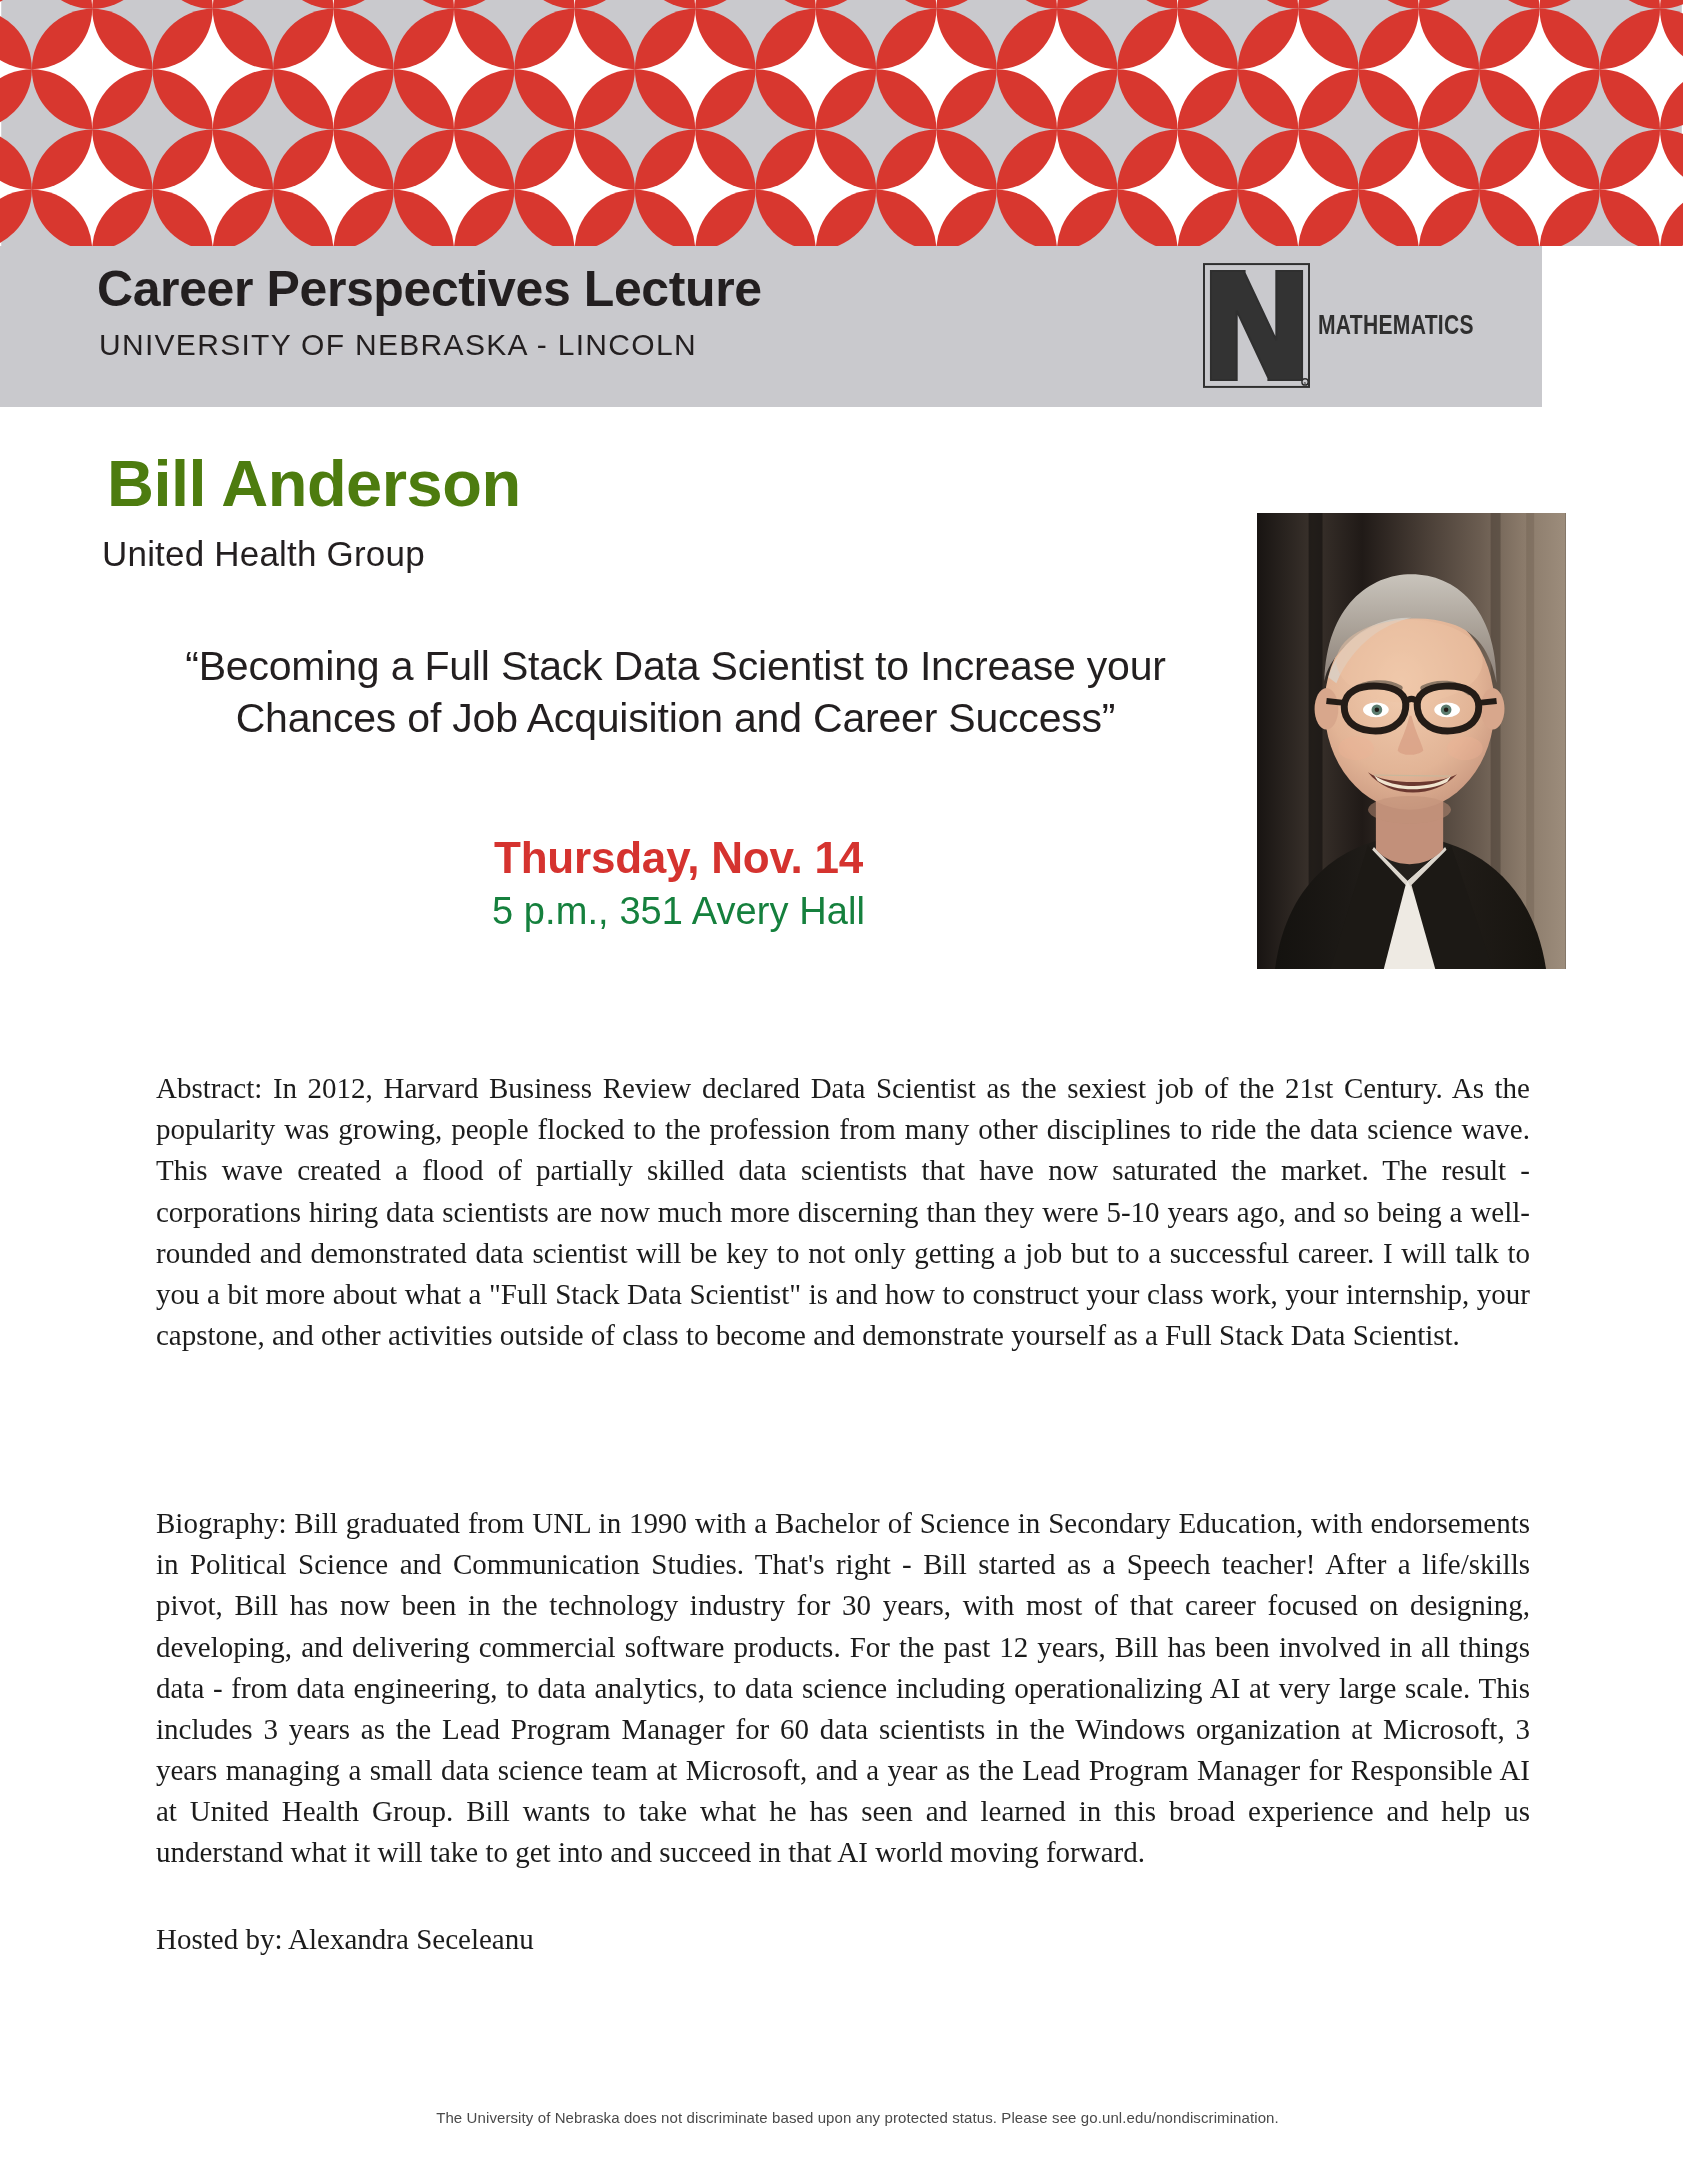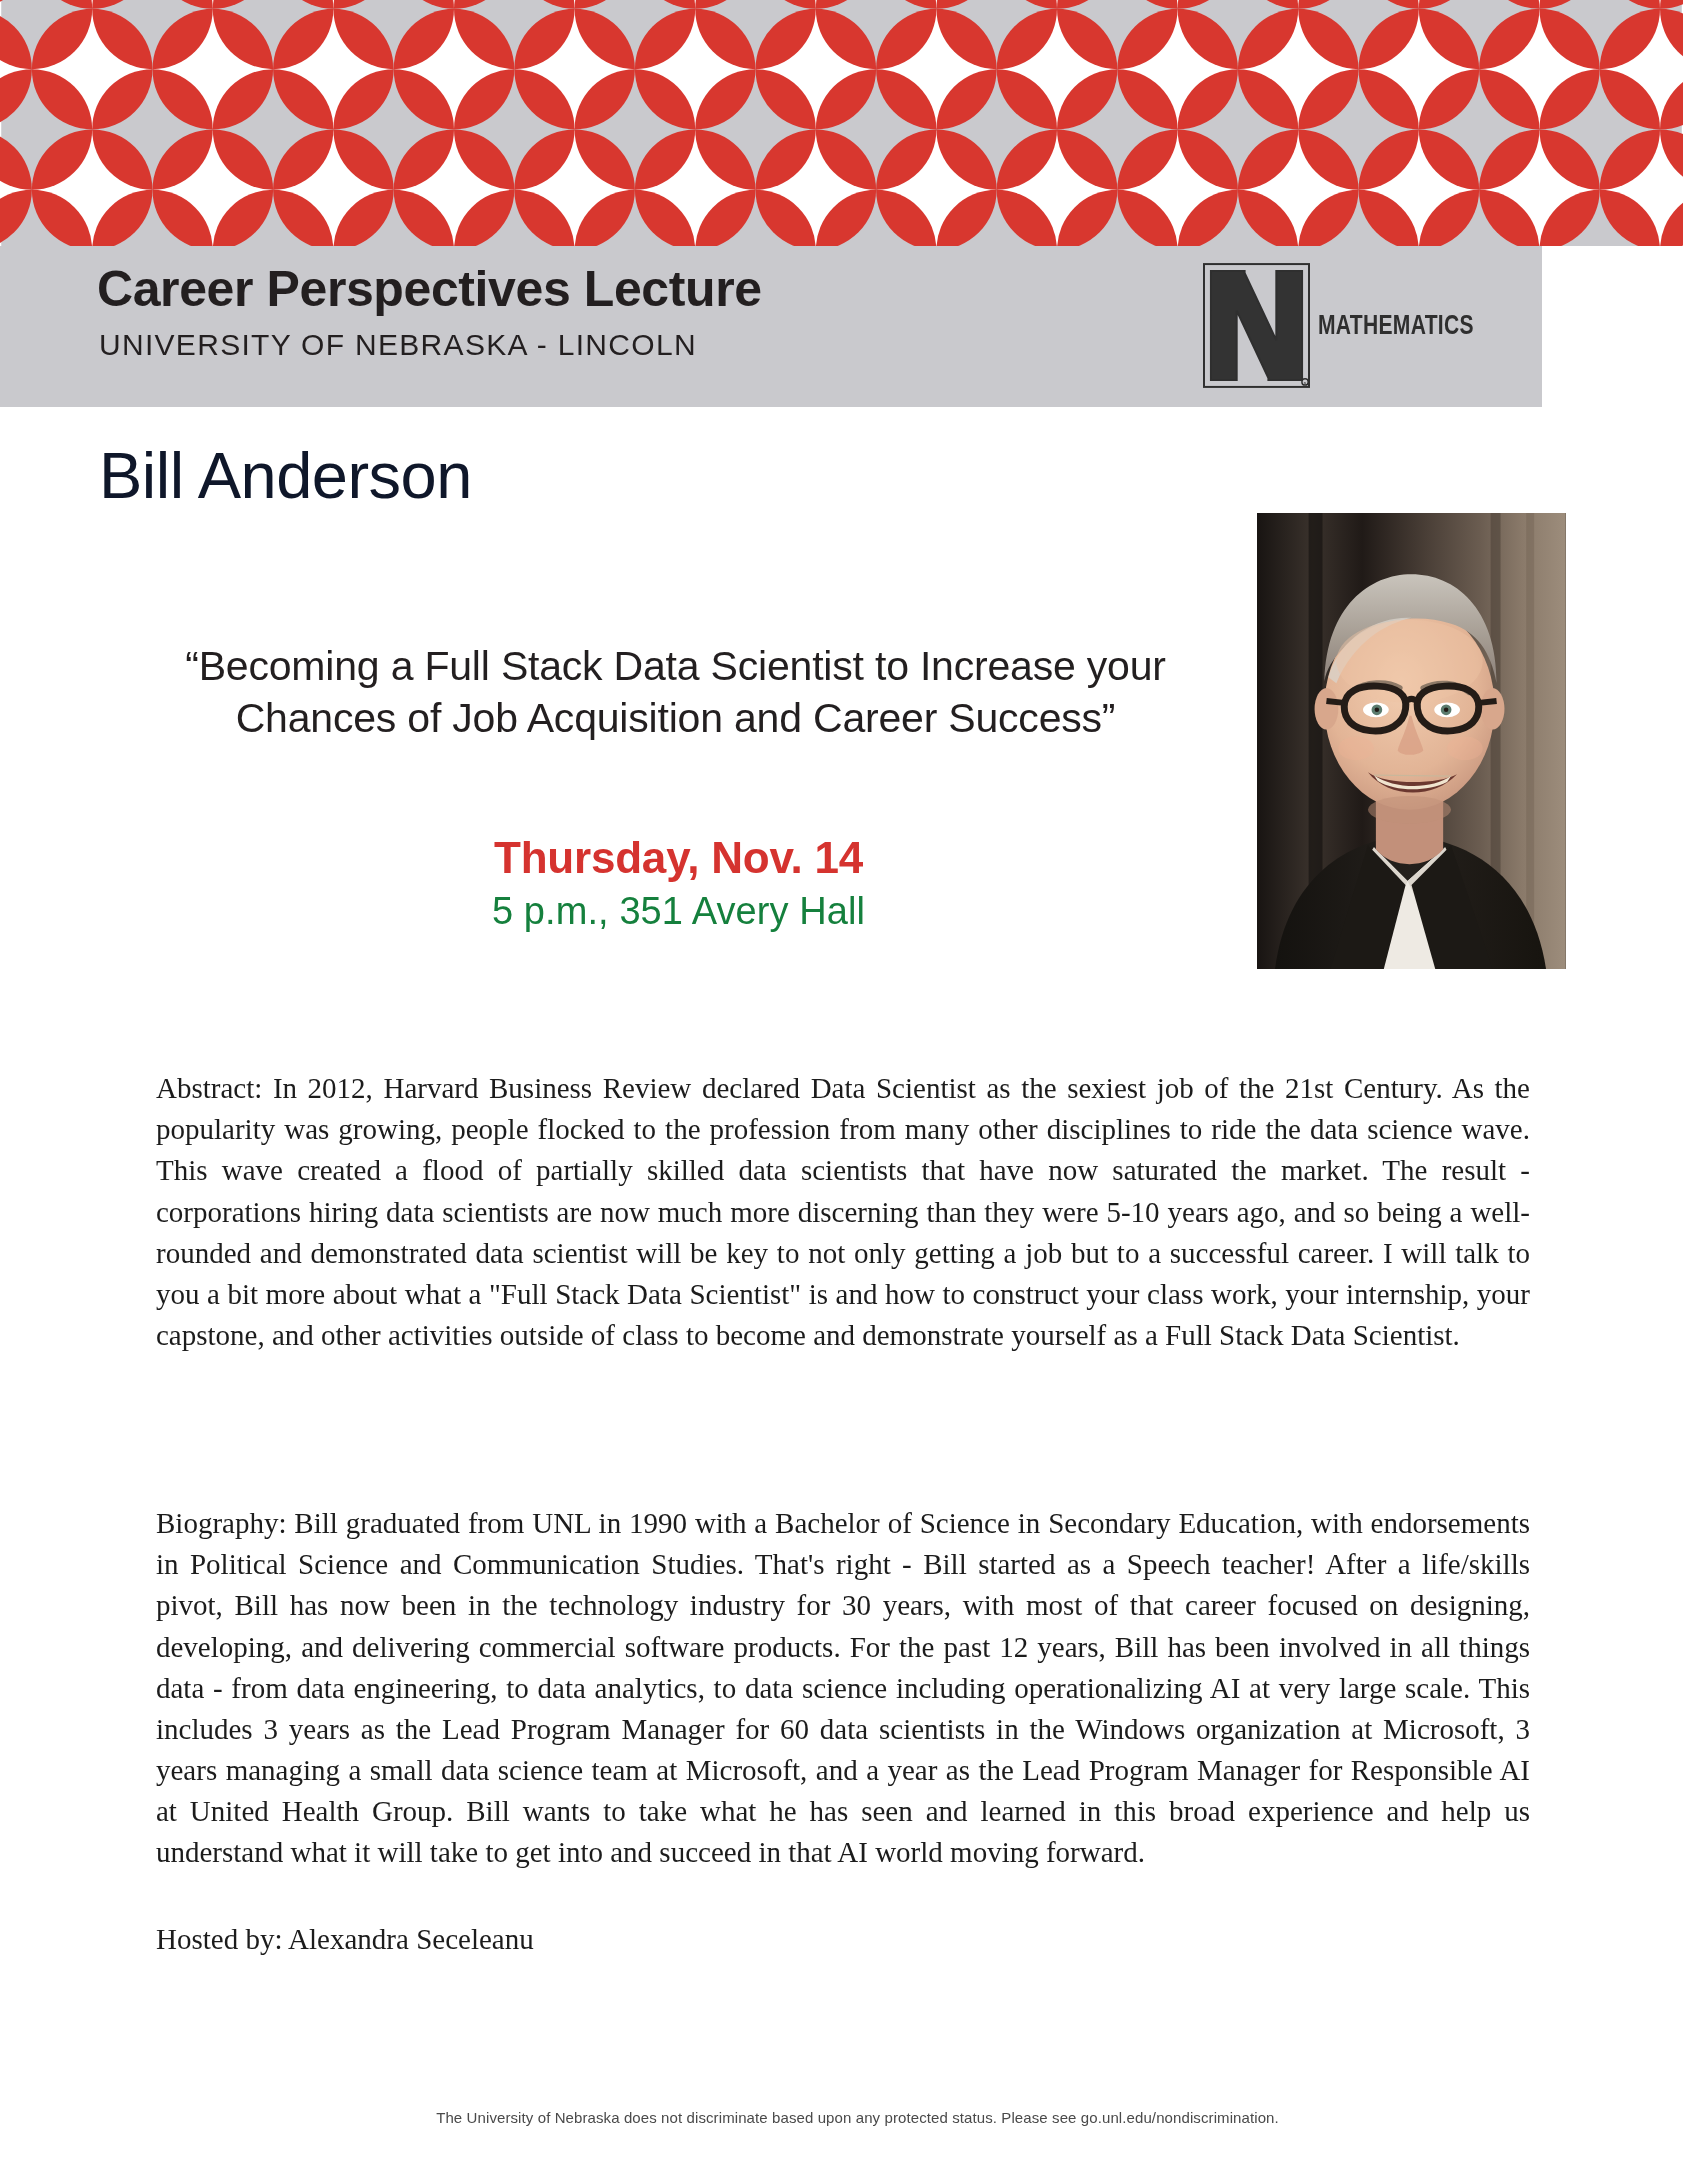--- a/index.html
+++ b/index.html
@@ -103,25 +103,25 @@
 
   
   .speaker-block {
     position: absolute;
     left: 99px;
     top: 35px;
     width: 1049px;
   }
   .speaker-name {
     font-family: "Liberation Sans", sans-serif;
-    font-weight: normal;
+    font-weight: bold;
     font-size: 65px;
-    color: #0f172a;
+    color: #4d7c0f;
     letter-spacing: -0.5px;
-    margin: 0;
+    margin: 8px;
     line-height: 1.05;
   }
   .speaker-affil {
     font-family: "Liberation Sans", sans-serif;
     font-weight: normal;
     font-size: 35px;
     color: #231f20;
     margin: 16px 0 0 3px;
     letter-spacing: 0.2px;
   }
@@ -806,20 +806,21 @@
       <text x="103" y="122.6" font-size="4.6" fill="#2f2f2f" text-anchor="middle" font-family="Liberation Serif, serif">R</text>
     </svg>
     <span class="logo-word">MATHEMATICS</span>
   </div>
 </div>
 
 <div class="content">
 
   <div class="speaker-block">
     <h1 class="speaker-name">Bill Anderson</h1>
+    <div class="speaker-affil">United Health Group</div>
   </div>
 
   <div class="talk-title">“Becoming a Full Stack Data Scientist to Increase your Chances of Job Acquisition and Career Success”</div>
 
   <div class="event-date">Thursday, Nov. 14</div>
   <div class="event-place">5 p.m., 351 Avery Hall</div>
 
   <div class="headshot-frame">
     <svg width="309" height="456" viewBox="0 0 312 461">
       <defs>

